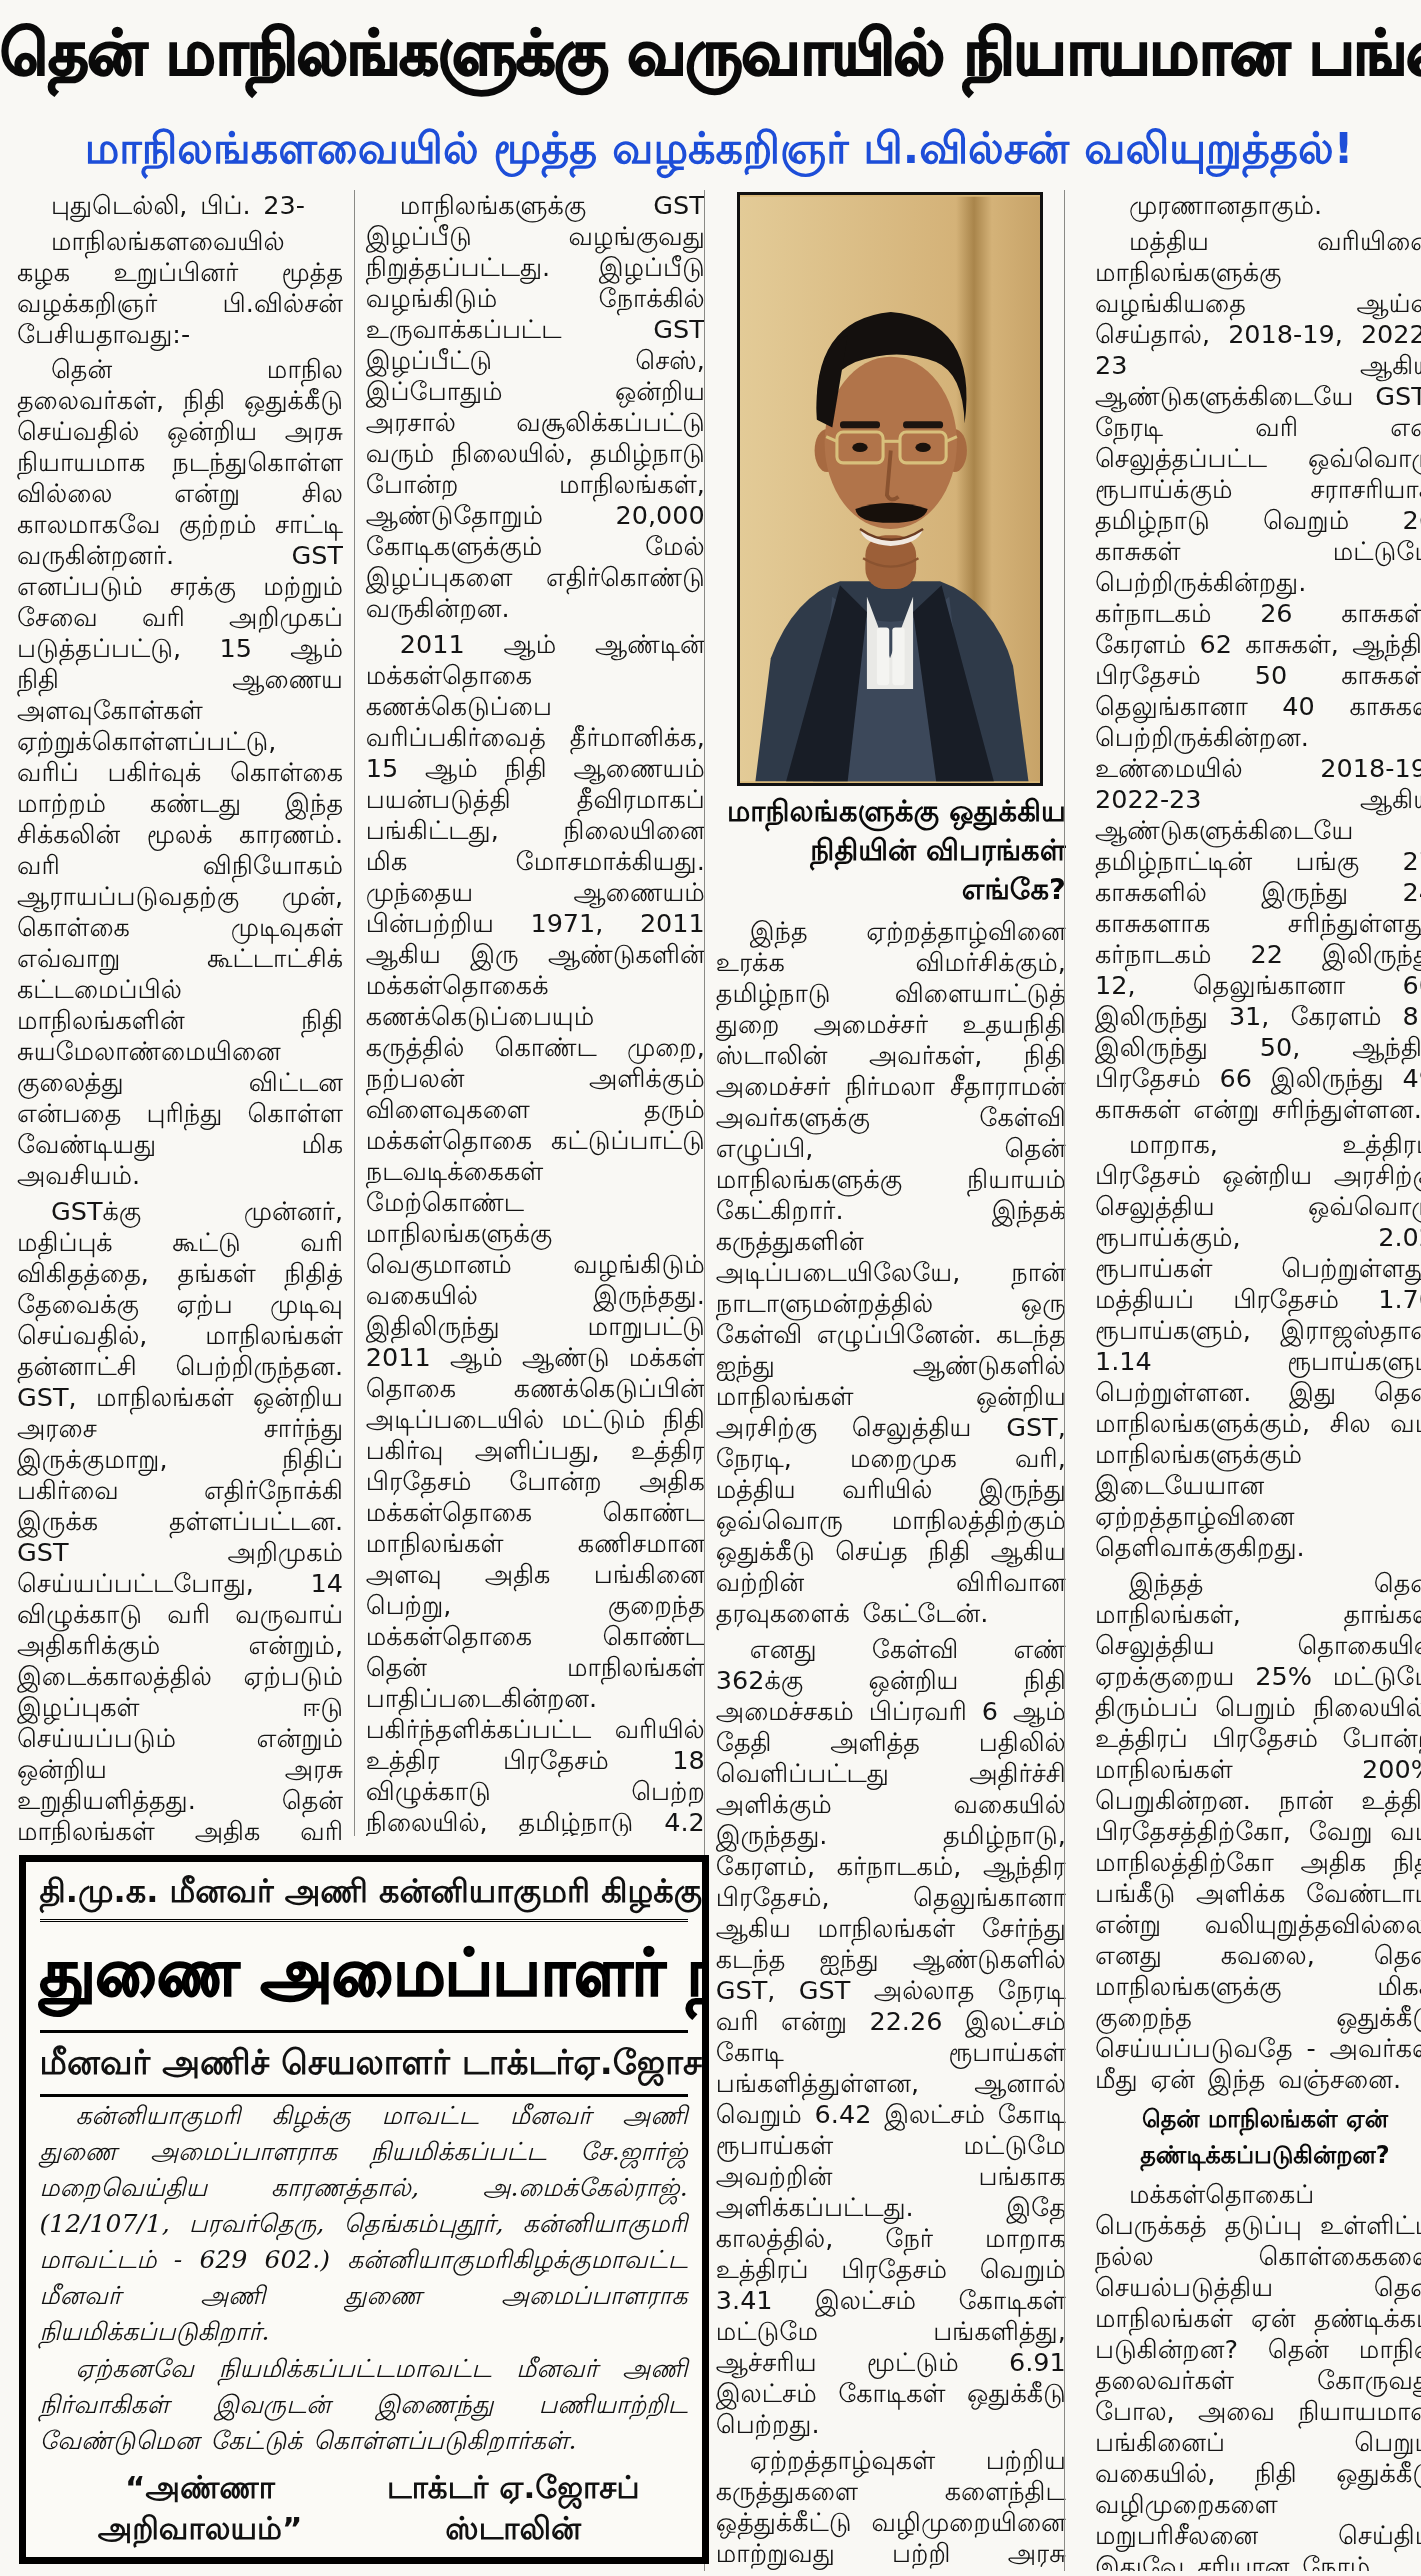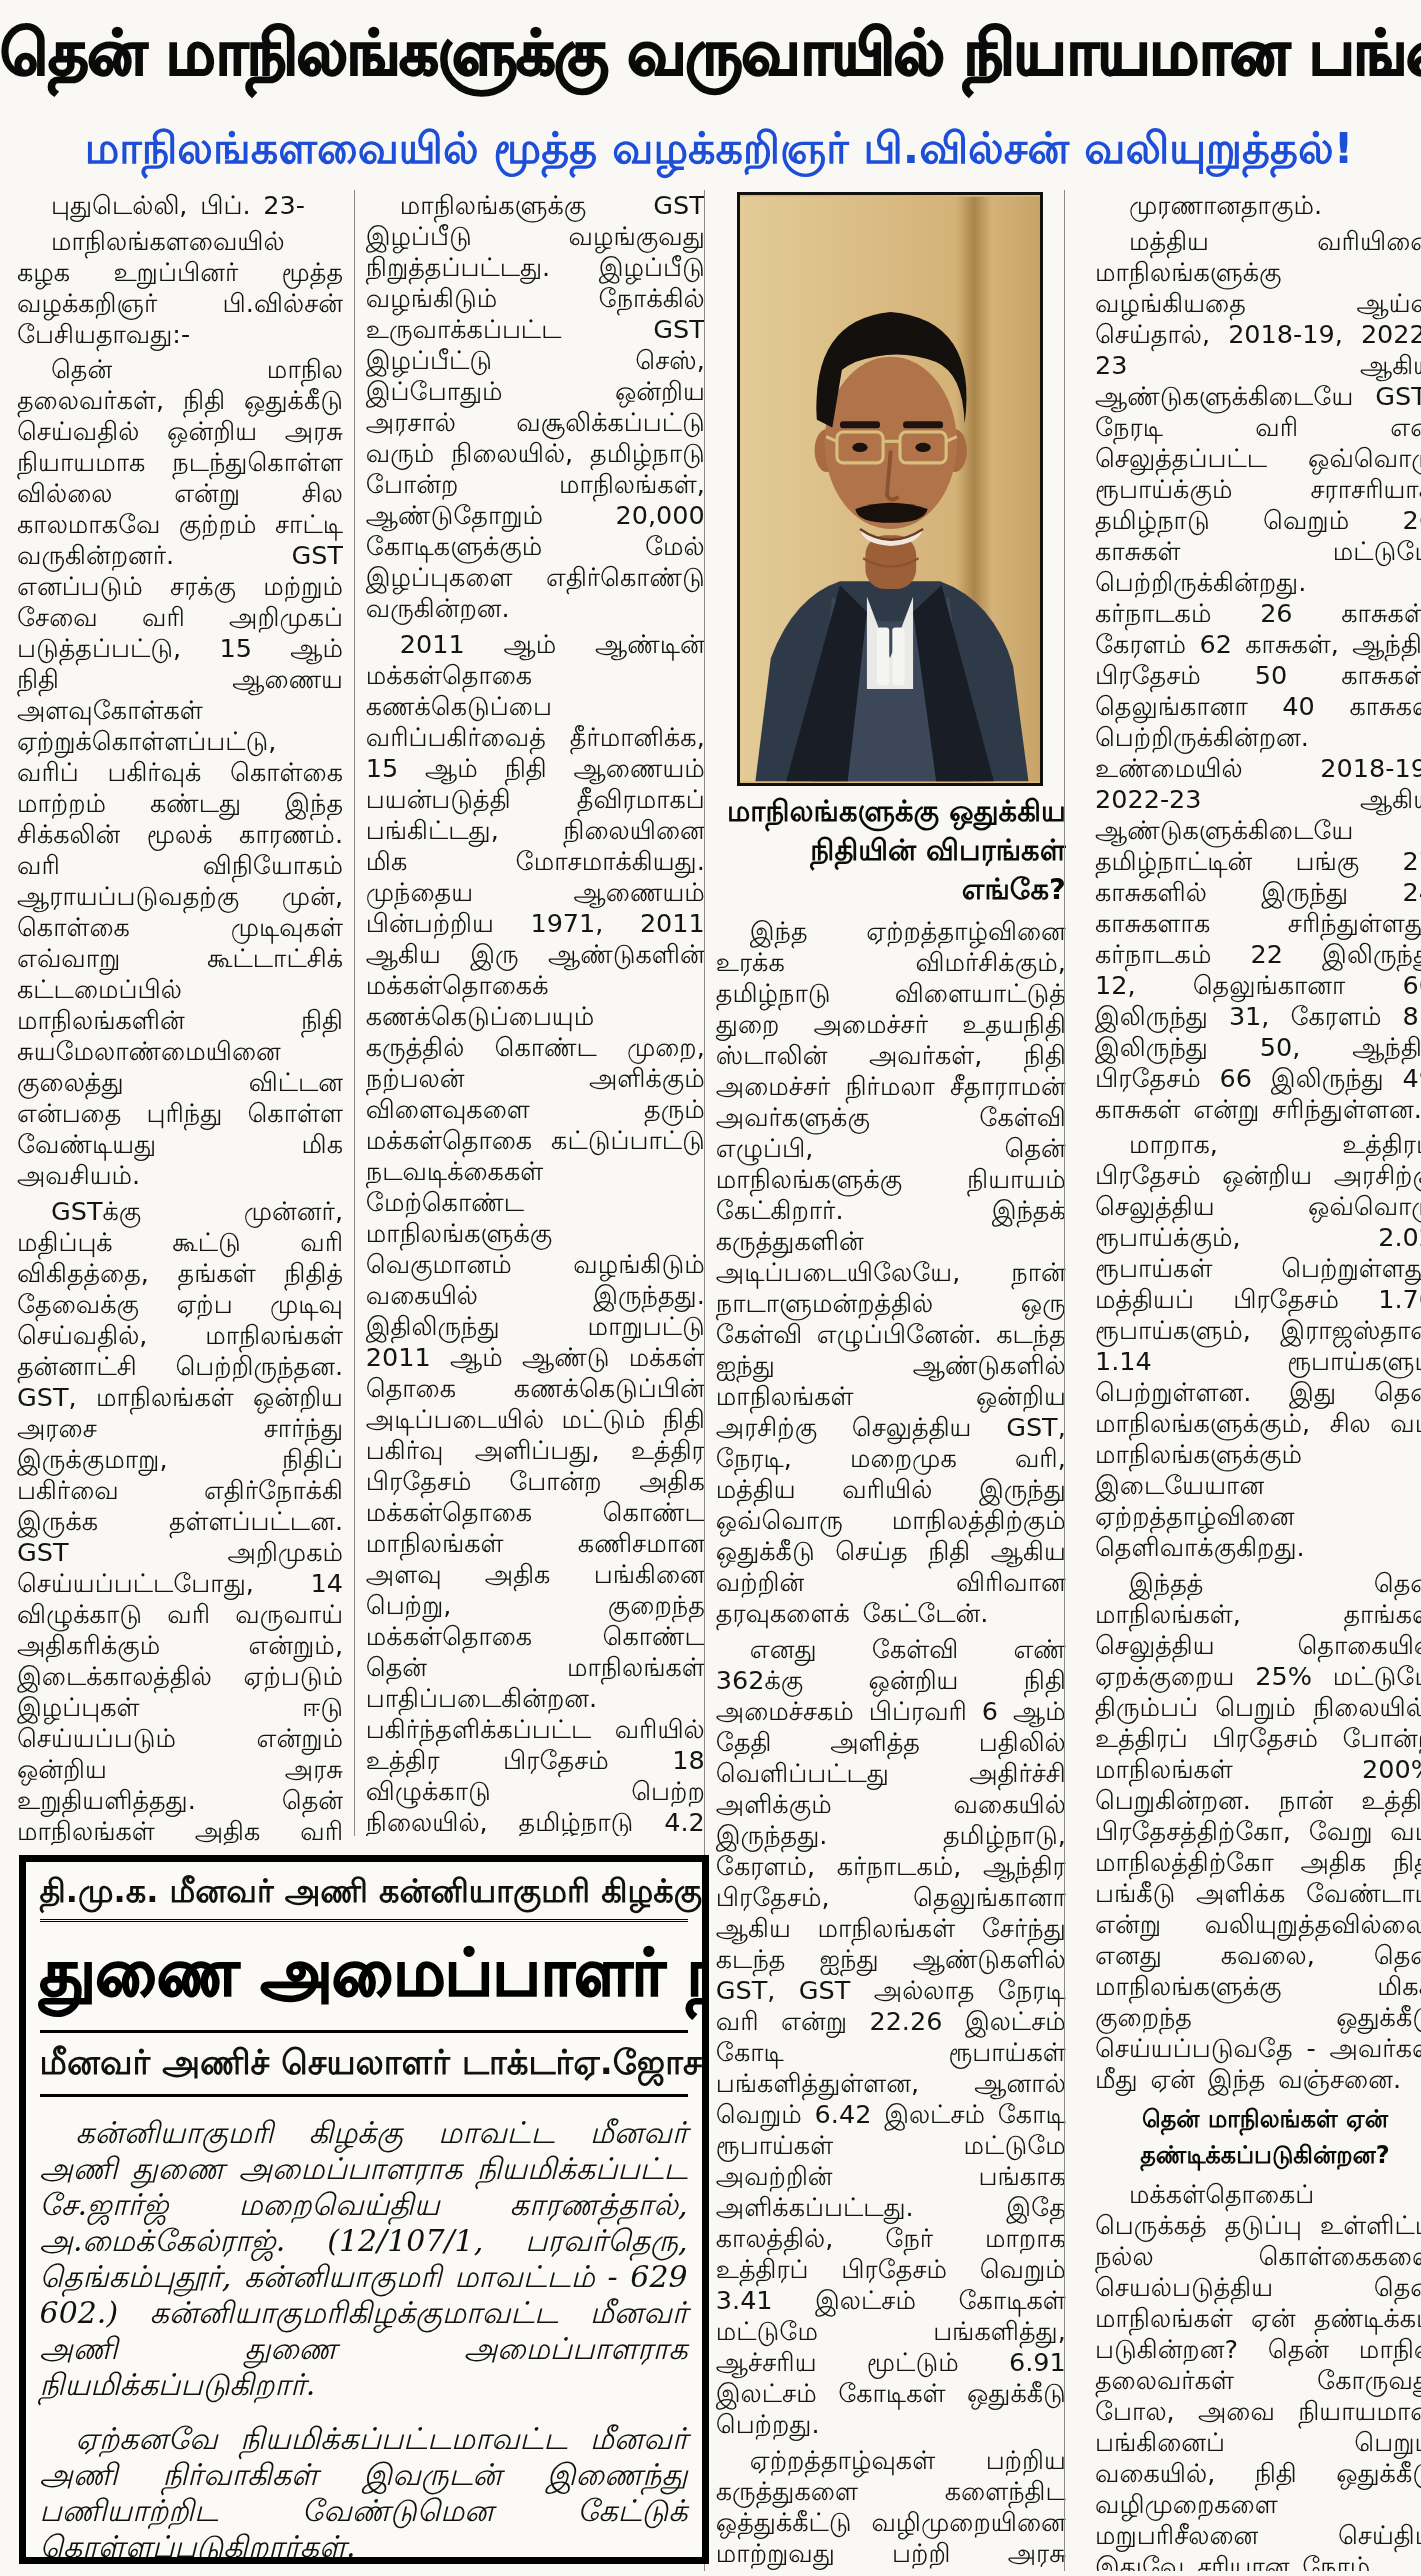--- a/index.html
+++ b/index.html
@@ -67,22 +67,22 @@
     -webkit-text-stroke:1.5px #000;
     border-bottom:3.1px solid #000;padding-bottom:10.8px;
   }
   .ad-announcer{
     font-size:34px;font-weight:800;text-align:center;line-height:48px;
     border-bottom:3.1px solid #000;padding-bottom:7.7px;margin:0;
     white-space:nowrap;
   }
   .ad-body{font-family:"DejaVu Serif", serif;font-style:italic;}
   .ad-body p{
-    font-size:30px;line-height:36px;text-align:justify;
-    text-indent:36px;margin:18px 0;word-spacing:3.1px;
+    font-size:25px;line-height:36px;text-align:justify;
+    text-indent:36px;margin:1px 0;word-spacing:3.1px;
   }
   .ad-footer{
     display:flex;justify-content:space-between;
     margin-top:10.8px;padding:0 10.8px;
   }
   .ad-footer .side{display:flex;flex-direction:column;gap:12.4px;}
   .ad-footer .l1{font-size:31px;font-weight:800;}
   .ad-footer .right{text-align:center;}
   .ad-footer .left{text-align:center;}
 </style>

